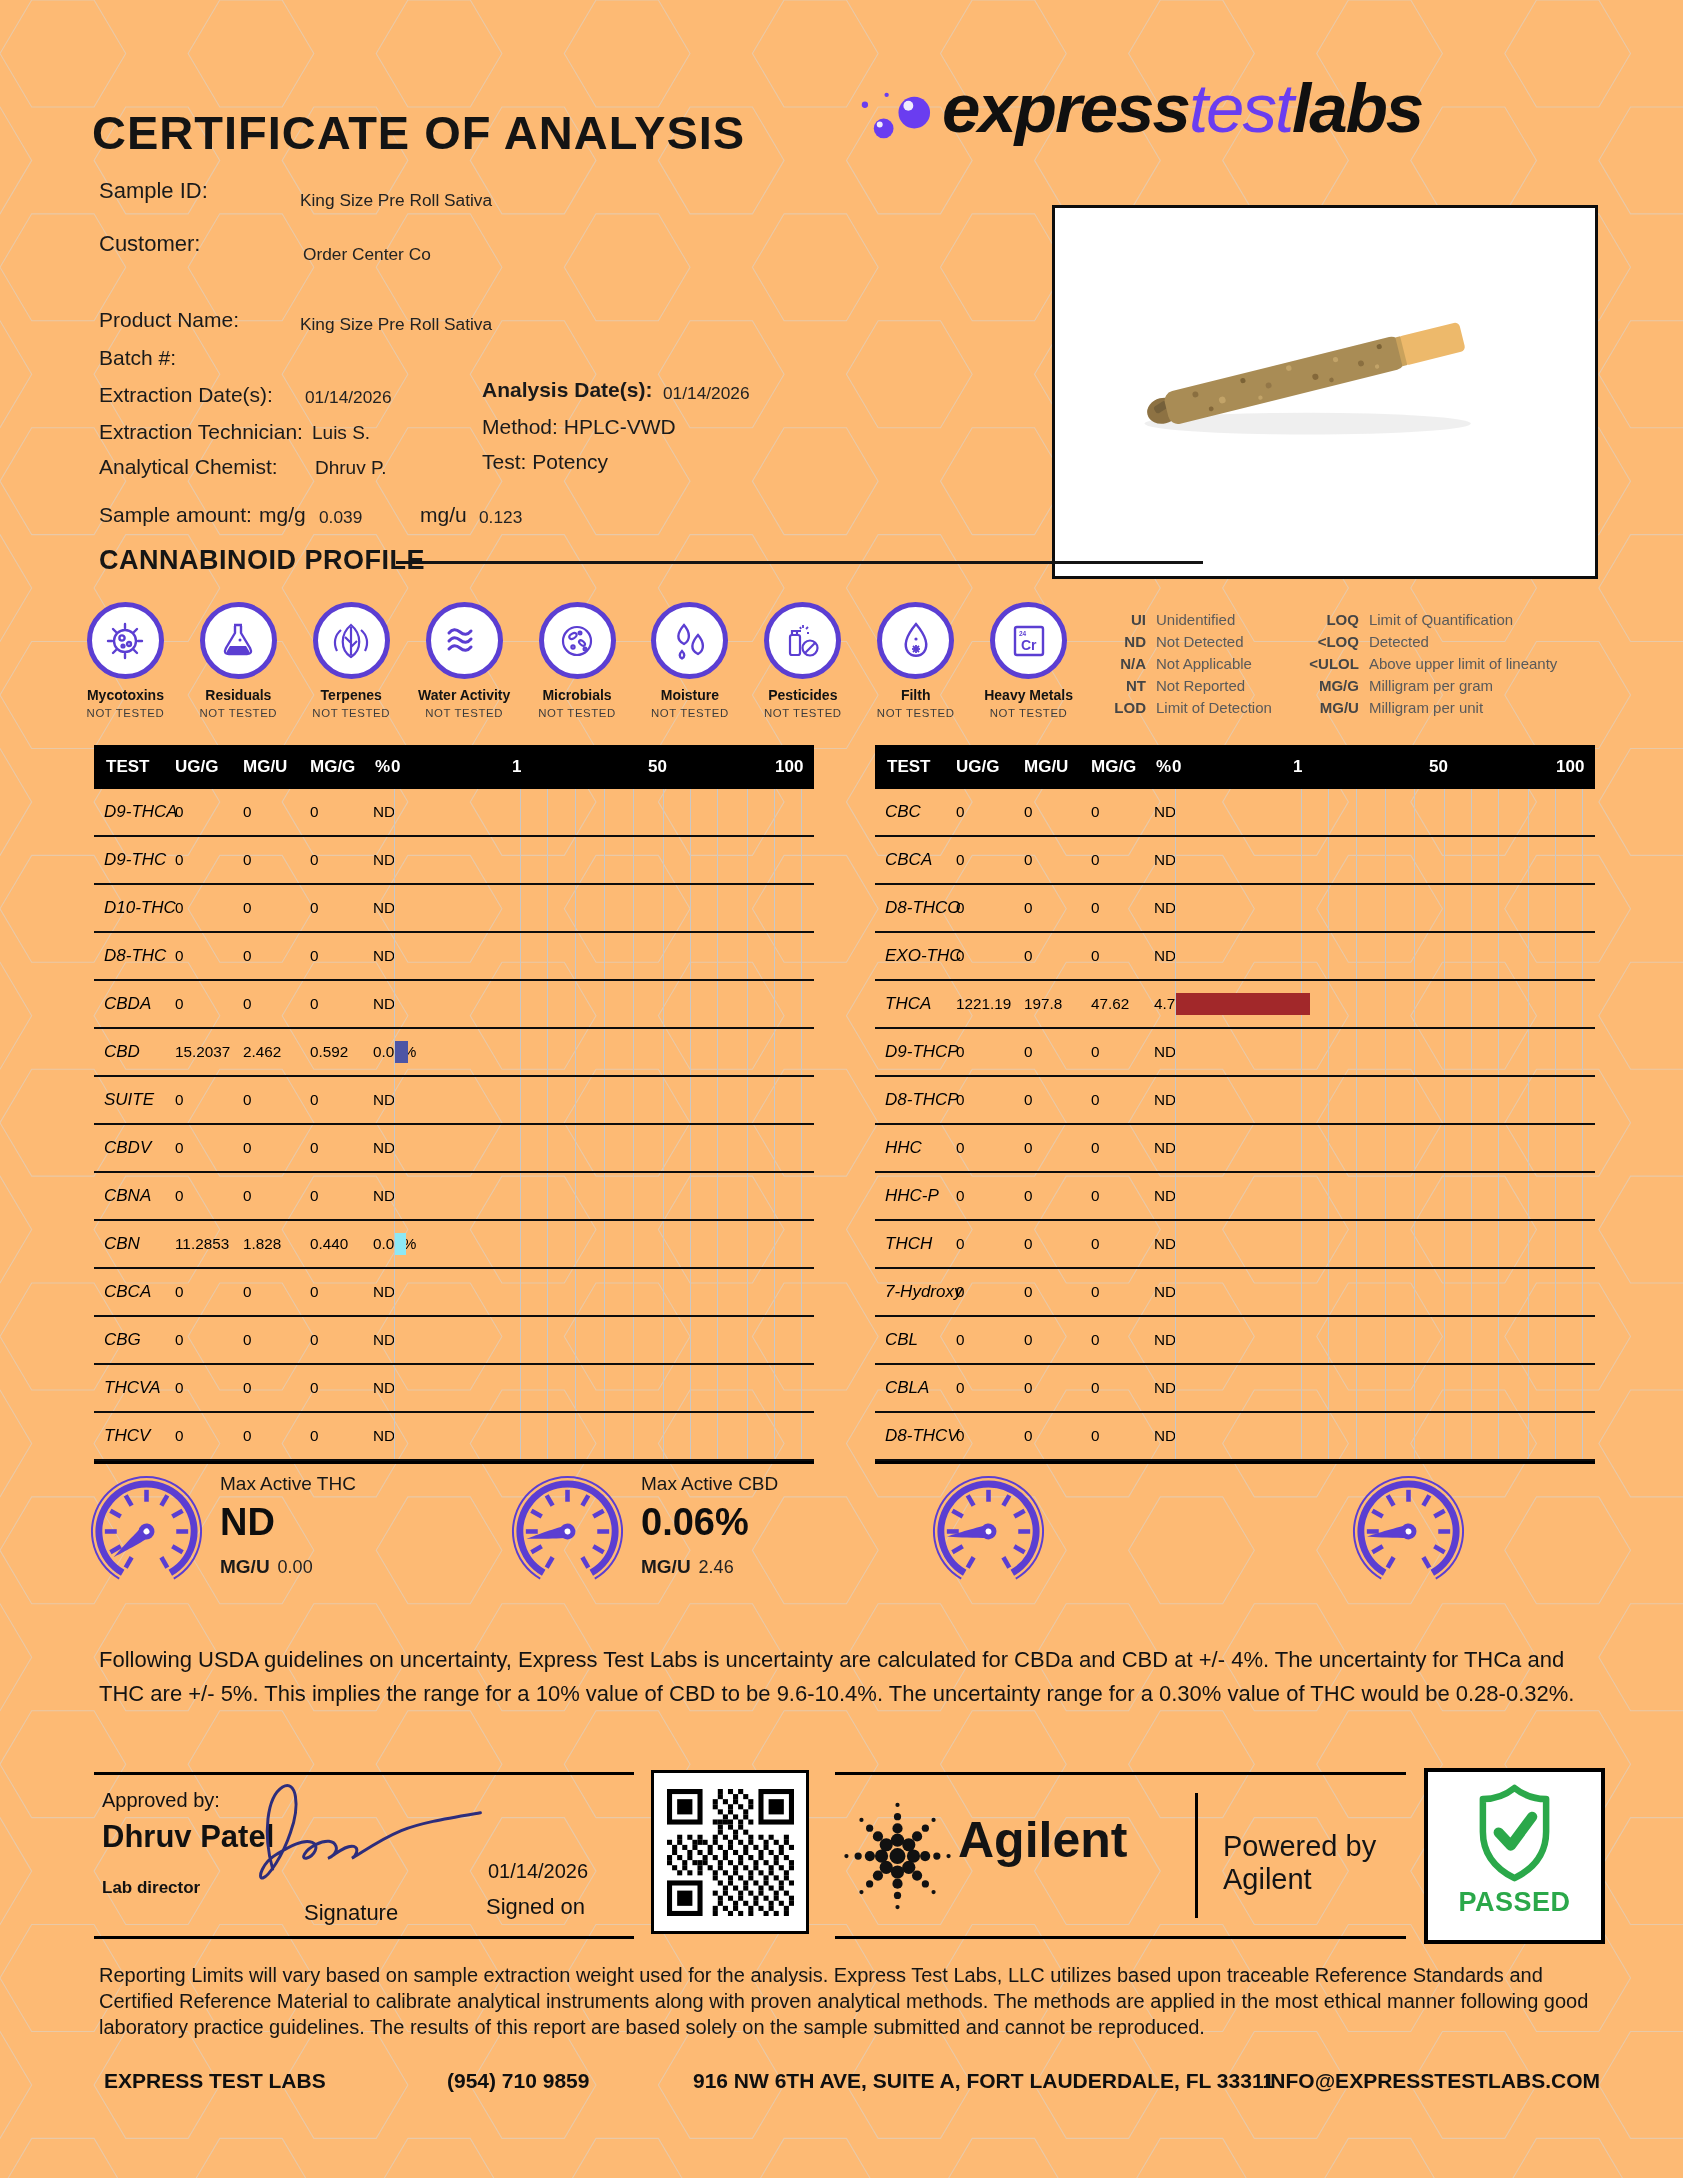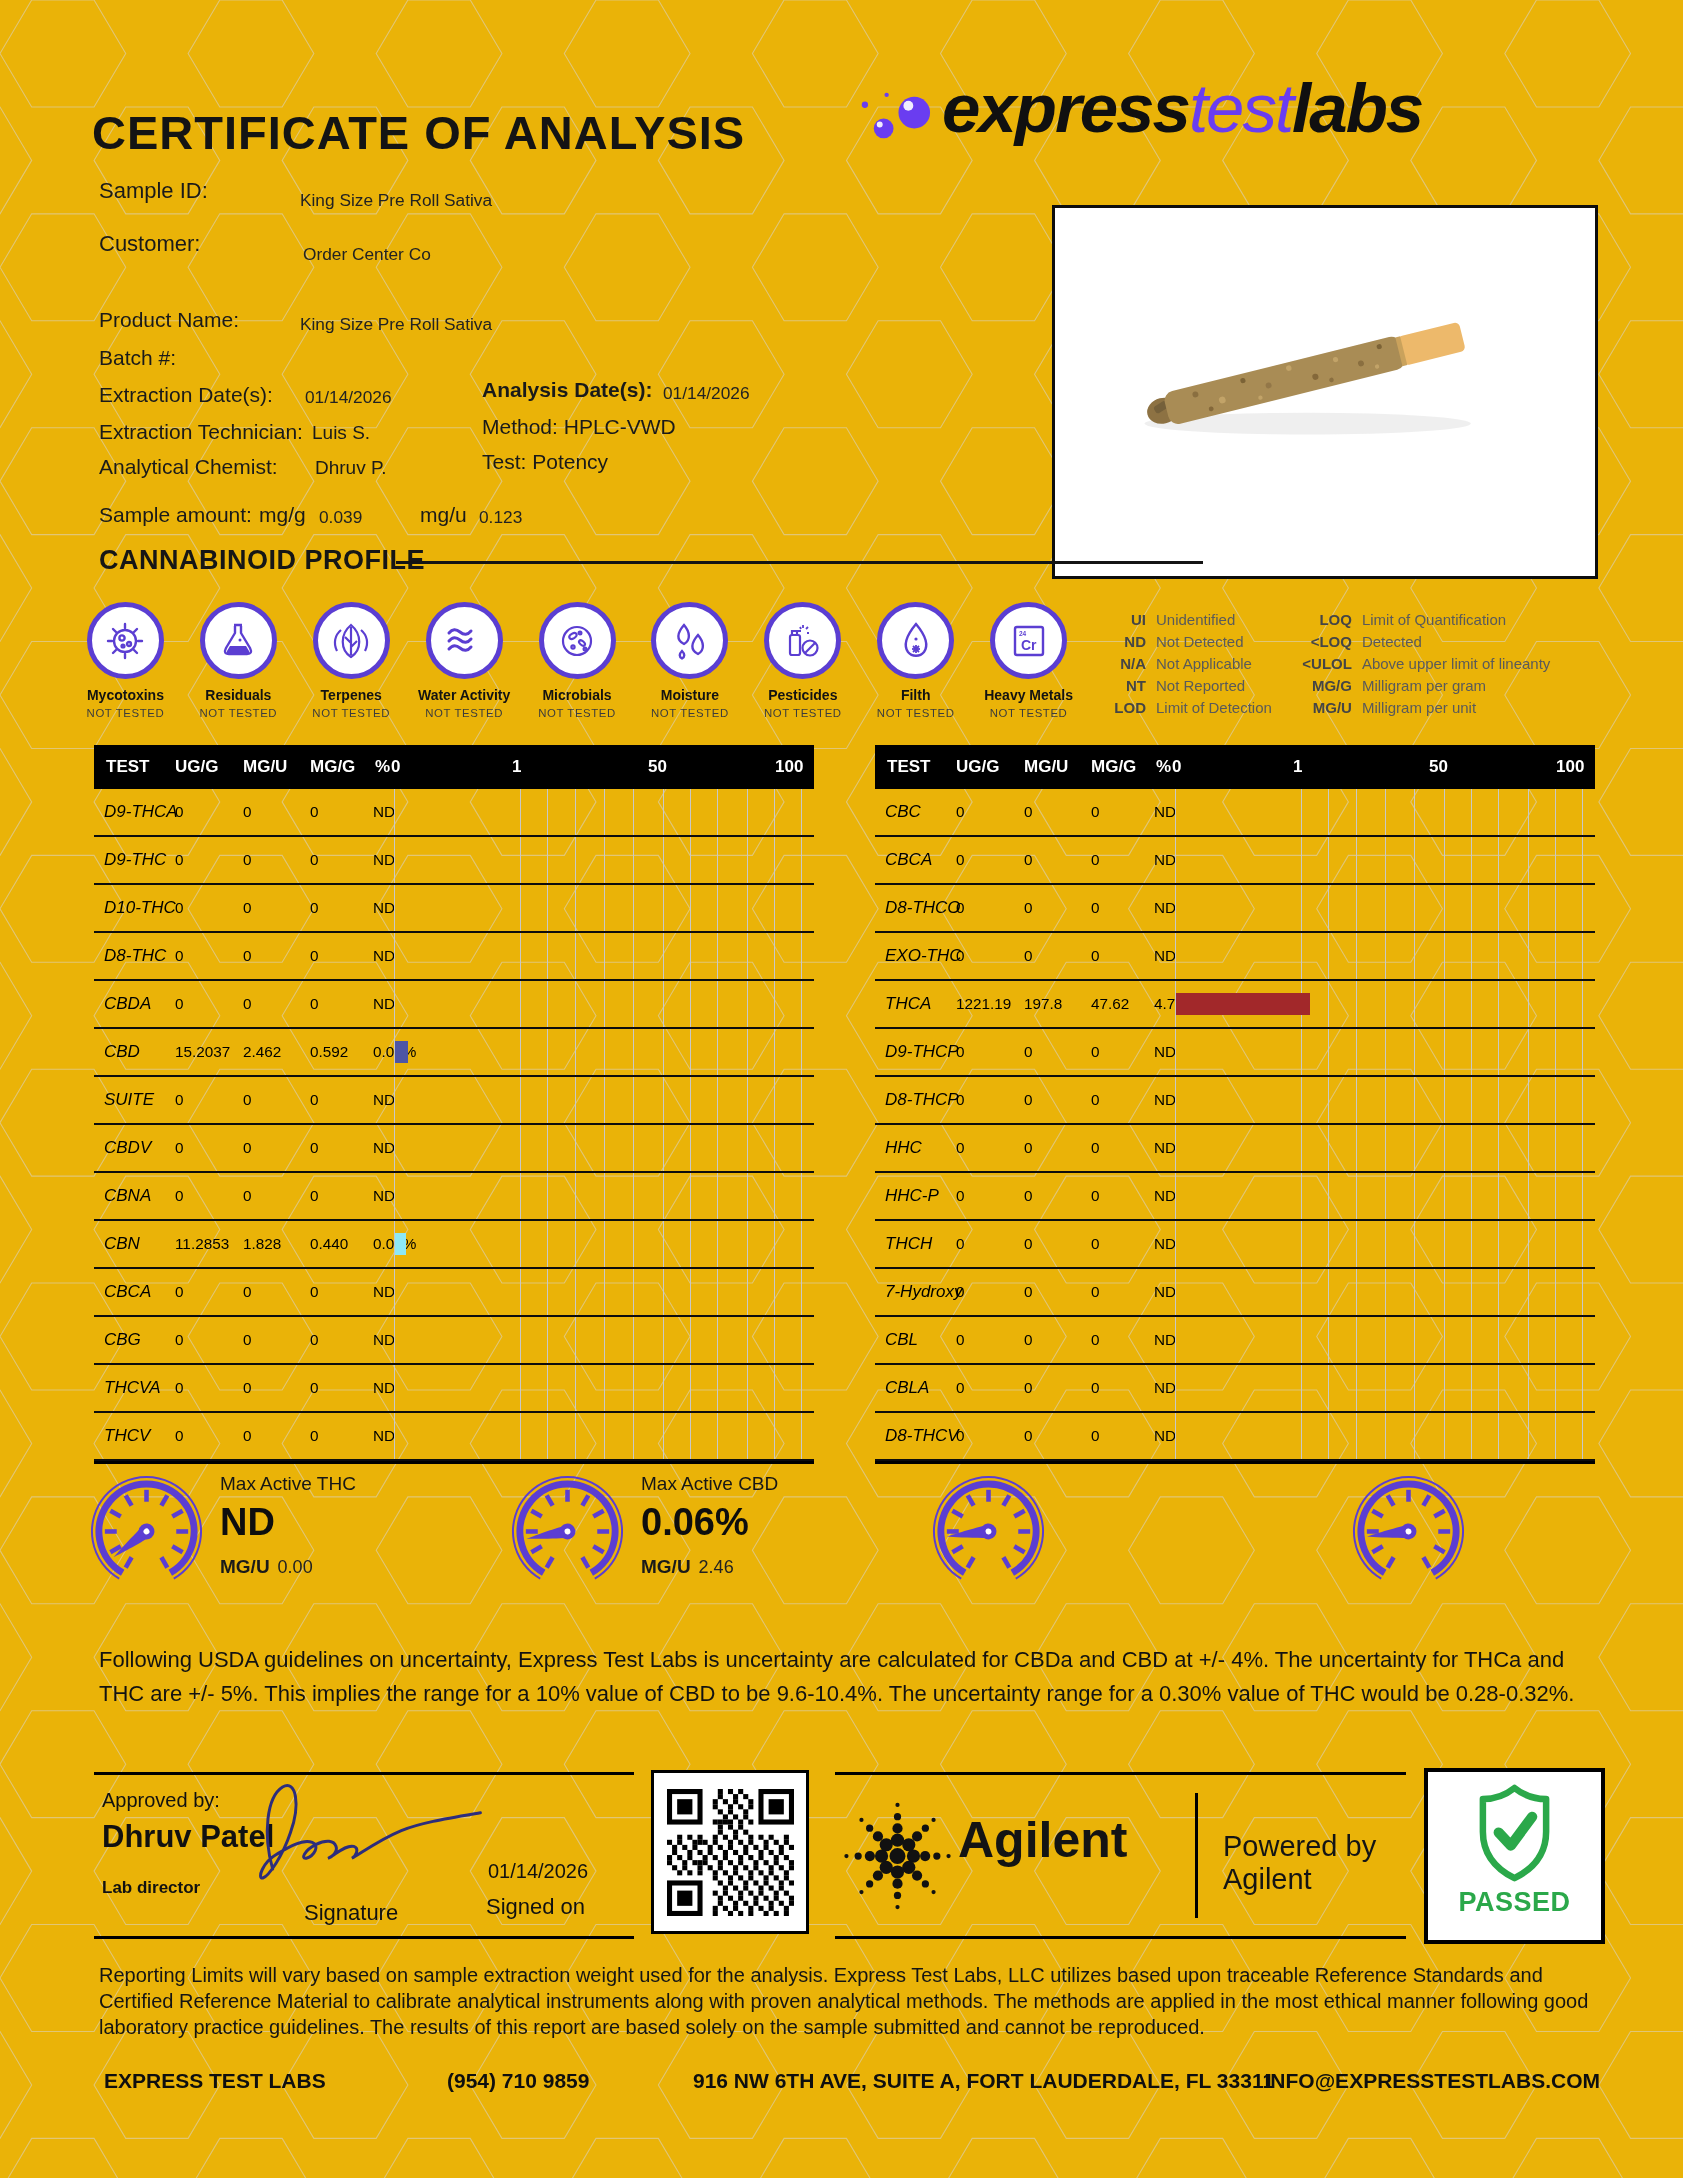--- a/index.html
+++ b/index.html
@@ -1,16 +1,16 @@
 <!DOCTYPE html>
 <html><head>
 <meta charset="utf-8">
 <style>
   html,body{margin:0;padding:0;background:#e9e9e9;}
-  .page{position:relative;width:1683px;height:2178px;background:#eab308;overflow:hidden;
+  .page{position:relative;width:1683px;height:2178px;background:#fdba74;overflow:hidden;
         font-family:"Liberation Sans",sans-serif;color:#111;}
   .abs{position:absolute;z-index:2;}
   svg{display:block;}
 
   
   .bgsvg{position:absolute;left:0;top:0;z-index:0;}
 
   
   .coa-title{left:92px;top:105px;font-size:47px;font-weight:800;letter-spacing:1px;color:#141414;}
   .brand{left:851px;top:69px;width:743px;height:111px;}
@@ -34,21 +34,21 @@
 
   
   .badges{left:69px;top:602px;width:1016px;display:flex;}
   .badge{flex:1;display:flex;flex-direction:column;align-items:center;}
   .badge-circle{width:67px;height:67px;border:5px solid #5b3ed2;border-radius:50%;
                 display:flex;align-items:center;justify-content:center;background:#fff;}
   .badge-name{font-size:14px;font-weight:700;margin-top:8px;color:#121212;text-align:center;white-space:nowrap;}
   .badge-status{font-size:11.4px;color:#3c3c3c;letter-spacing:0.6px;margin-top:4px;}
 
   
-  .legend{left:1089px;top:608px;display:flex;gap:23px;}
+  .legend{left:1089px;top:608px;display:flex;gap:30px;}
   .lg-col{display:flex;flex-direction:column;}
   .lg-row{height:22px;display:flex;align-items:center;}
   .lg-term{display:inline-block;min-width:57px;text-align:right;font-weight:700;font-size:15px;color:#454545;margin-right:10px;white-space:nowrap;}
   .lg-desc{font-size:15px;color:#5a5a5a;white-space:nowrap;}
 
   
   .ctable{width:720px;background:transparent;}
   .t-left{left:94px;top:745px;}
   .t-right{left:875px;top:745px;}
   .thead{position:relative;height:44px;background:#000;color:#fff;}

